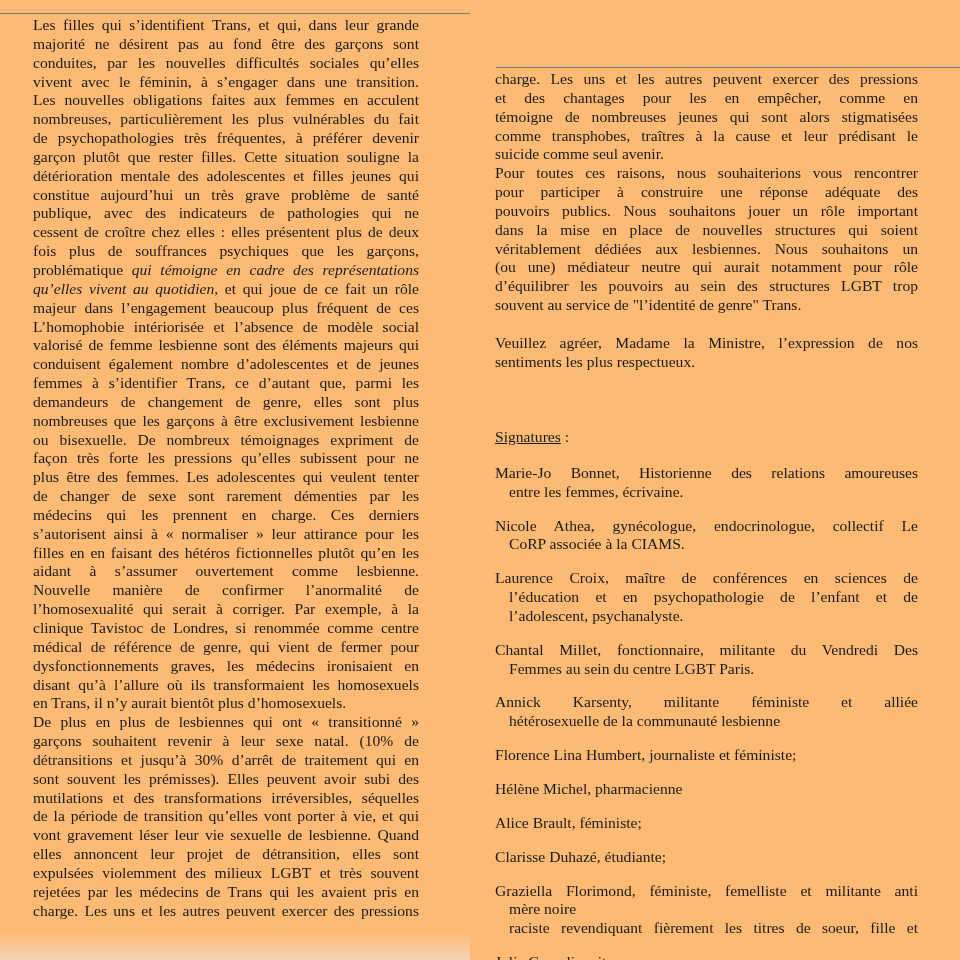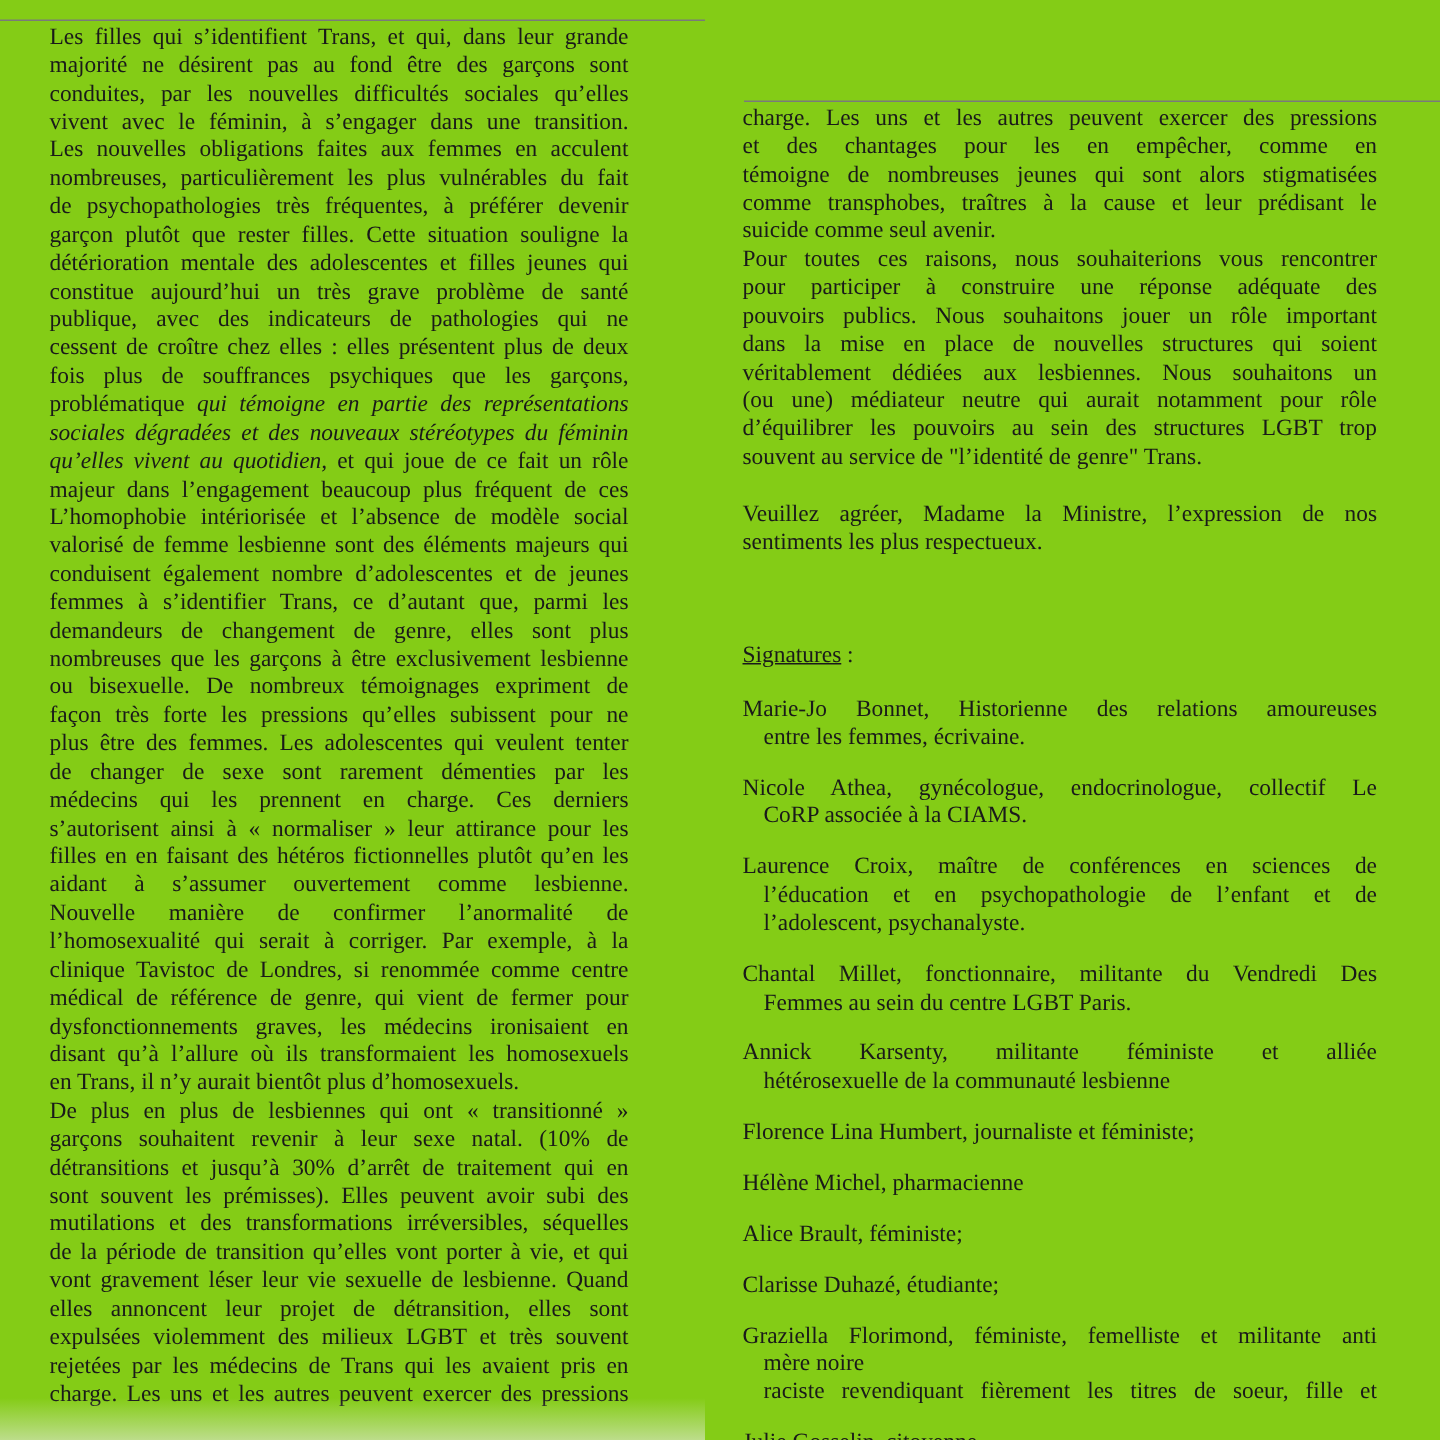--- a/index.html
+++ b/index.html
@@ -2,21 +2,21 @@
 <html><head>
 <meta charset="utf-8">
 <style>
   html, body { margin: 0; padding: 0; }
   body {
     width: 960px; height: 960px; overflow: hidden; position: relative;
     background: #ffffff;
     font-family: "Liberation Serif", "DejaVu Serif", serif;
     color: #1a1a1a;
   }
-  .page { position: absolute; background: #84cc16; }
+  .page { position: absolute; background: #fdba74; }
   #left-page { left: 0; top: 0; width: 470px; height: 960px; }
   #right-page { left: 470px; top: 0; width: 490px; height: 960px; }
   .rule { position: absolute; height: 1px; background: #7a7a7a; }
   #left-rule { left: 0; top: 13px; width: 480px; }
   #right-rule { left: 496px; top: 67px; width: 464px; }
   .col { position: absolute; }
   #left-col { left: 33px; top: 16px; width: 386px; }
   #right-col { left: 495px; top: 70px; width: 423px; }
   .ln {
     font-size: 15.6px; line-height: 18.85px; height: 18.85px;
@@ -48,22 +48,21 @@
       <div class="ln"><span>vivent avec le féminin, à s’engager dans une transition.</span></div>
       <div class="ln"><span>Les nouvelles obligations faites aux femmes en acculent</span></div>
       <div class="ln"><span>nombreuses, particulièrement les plus vulnérables du fait</span></div>
       <div class="ln"><span>de psychopathologies très fréquentes, à préférer devenir</span></div>
       <div class="ln"><span>garçon plutôt que rester filles. Cette situation souligne la</span></div>
       <div class="ln"><span>détérioration mentale des adolescentes et filles jeunes qui</span></div>
       <div class="ln"><span>constitue aujourd’hui un très grave problème de santé</span></div>
       <div class="ln"><span>publique, avec des indicateurs de pathologies qui ne</span></div>
       <div class="ln"><span>cessent de croître chez elles : elles présentent plus de deux</span></div>
       <div class="ln"><span>fois plus de souffrances psychiques que les garçons,</span></div>
-      <div class="ln"><span>problématique </span><span class="it">qui témoigne en partie des représentations</span></div>
-      <div class="ln"><span class="it">sociales dégradées et des nouveaux stéréotypes du féminin</span></div>
+      <div class="ln"><span>problématique </span><span class="it">qui témoigne en cadre des représentations</span></div>
       <div class="ln"><span class="it"> qu’elles vivent au quotidien,</span><span> et qui joue de ce fait un rôle</span></div>
       <div class="ln"><span>majeur dans l’engagement beaucoup plus fréquent de ces</span></div>
       <div class="ln"><span>L’homophobie intériorisée et l’absence de modèle social</span></div>
       <div class="ln"><span>valorisé de femme lesbienne sont des éléments majeurs qui</span></div>
       <div class="ln"><span>conduisent également nombre d’adolescentes et de jeunes</span></div>
       <div class="ln"><span>femmes à s’identifier Trans, ce d’autant que, parmi les</span></div>
       <div class="ln"><span>demandeurs de changement de genre, elles sont plus</span></div>
       <div class="ln"><span>nombreuses que les garçons à être exclusivement lesbienne</span></div>
       <div class="ln"><span>ou bisexuelle. De nombreux  témoignages expriment de</span></div>
       <div class="ln"><span>façon très forte  les pressions qu’elles subissent pour ne</span></div>

